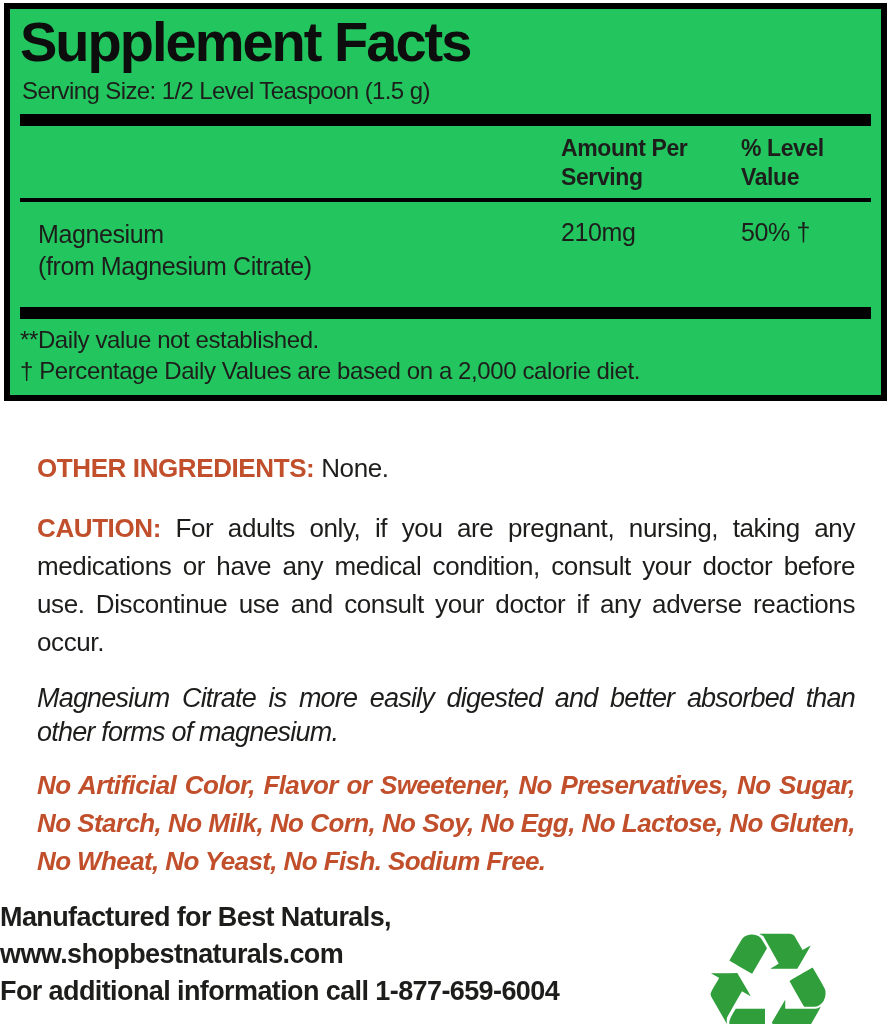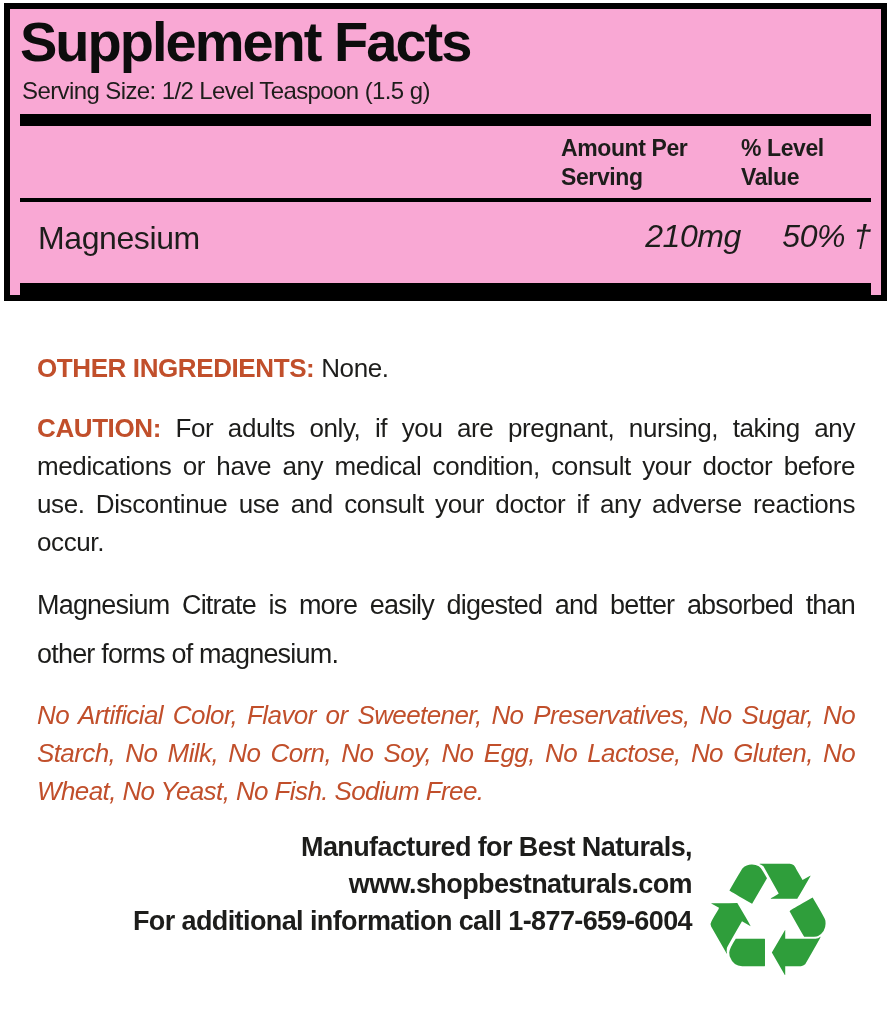--- a/index.html
+++ b/index.html
@@ -10,21 +10,21 @@
     color: #1d1d1b;
     position: relative;
     overflow: hidden;
   }
 
   
   .facts-panel {
     margin: 3px 4px 0 4px;
     border: 6px solid #000;
     padding: 2px 10px 0 10px;
-    background: #f9a8d4;
+    background: #22c55e;
   }
   .facts-title {
     font-size: 56px;
     font-weight: 700;
     letter-spacing: -2px;
     line-height: 1.04;
     color: #0d0d0d;
     padding-top: 2px;
   }
   .serving-row {
@@ -44,52 +44,52 @@
     align-items: start;
   }
   .header-row { padding: 8px 0 6px 0; }
   .header-row .col {
     font-weight: 700;
     font-size: 23px;
     line-height: 1.25;
     text-align: left;
     letter-spacing: -0.4px;
   }
-  .nutrient-row { padding: 16px 0 24px 0; font-size: 32px; letter-spacing: -0.4px; }
+  .nutrient-row { padding: 16px 0 24px 0; font-size: 25px; letter-spacing: -0.4px; }
   .nutrient-name { padding-left: 18px; line-height: 1.3; }
-  .nutrient-amount, .nutrient-dv { text-align: right; white-space: nowrap; font-style: italic; }
+  .nutrient-amount, .nutrient-dv { text-align: left; white-space: nowrap; }
 
   .footnotes {
     font-size: 24px;
     line-height: 31px;
     letter-spacing: -0.4px;
     padding: 5px 0 9px 0;
   }
 
   
   .body-sections { margin: 0 36px 8px 37px; font-size: 26px; letter-spacing: -0.4px; }
   .accent { color: #c14f2b; font-weight: 700; }
   .sec-other   { margin-top: 48px; line-height: 38px; }
   .sec-caution { margin-top: 22px; line-height: 38px; text-align: justify; }
   .sec-note {
-    margin-top: 20px; line-height: 49px;
-    font-size: 27px;
+    margin-top: 20px; line-height: 34px;
+    font-style: italic; font-size: 27px;
     text-align: justify; letter-spacing: -0.8px;
   }
   .sec-allergen {
     margin-top: 17px; line-height: 38px;
-    color: #c14f2b; font-weight: 400; font-style: italic;
+    color: #c14f2b; font-weight: 700; font-style: italic;
     text-align: justify; letter-spacing: -0.6px;
   }
 
   
   .label-footer { position: relative; margin-top: 19px; }
   .mfr-block, .info-line {
     width: 692px;
-    text-align: right;
+    text-align: left;
     font-weight: 700;
     font-size: 27px;
     line-height: 37px;
     letter-spacing: -0.6px;
   }
   .recycle-glyph {
     position: absolute;
     top: 12px;
     right: 52px;
     font-family: "DejaVu Sans", sans-serif;
@@ -116,27 +116,32 @@
       <span></span>
       <span class="col">Amount Per Serving</span>
       <span class="col">% Level Value</span>
     </div>
 
     <div class="bar thin"></div>
 
     <div class="facts-grid nutrient-row">
       <div class="nutrient-name">
         <div>Magnesium</div>
+        <div>(from Magnesium Citrate)</div>
       </div>
       <div class="nutrient-amount">210mg</div>
       <div class="nutrient-dv">50% †</div>
     </div>
 
     <div class="bar thick"></div>
 
+    <div class="footnotes">
+      <div>**Daily value not established.</div>
+      <div>† Percentage Daily Values are based on a 2,000 calorie diet.</div>
+    </div>
   </section>
 
   <section class="body-sections">
     <p class="sec-other"><span class="accent">OTHER INGREDIENTS:</span> <span>None.</span></p>
 
     <p class="sec-caution"><span class="accent">CAUTION:</span> <span>For adults only, if you are pregnant, nursing, taking any medications or have any medical condition, consult your doctor before use. Discontinue use and consult your doctor if any adverse reactions occur.</span></p>
 
     <p class="sec-note">Magnesium Citrate is more easily digested and better absorbed than other forms of magnesium.</p>
 
     <p class="sec-allergen">No Artificial Color, Flavor or Sweetener, No Preservatives, No Sugar, No Starch, No Milk, No Corn, No Soy, No Egg, No Lactose, No Gluten, No Wheat, No Yeast, No Fish. Sodium Free.</p>

